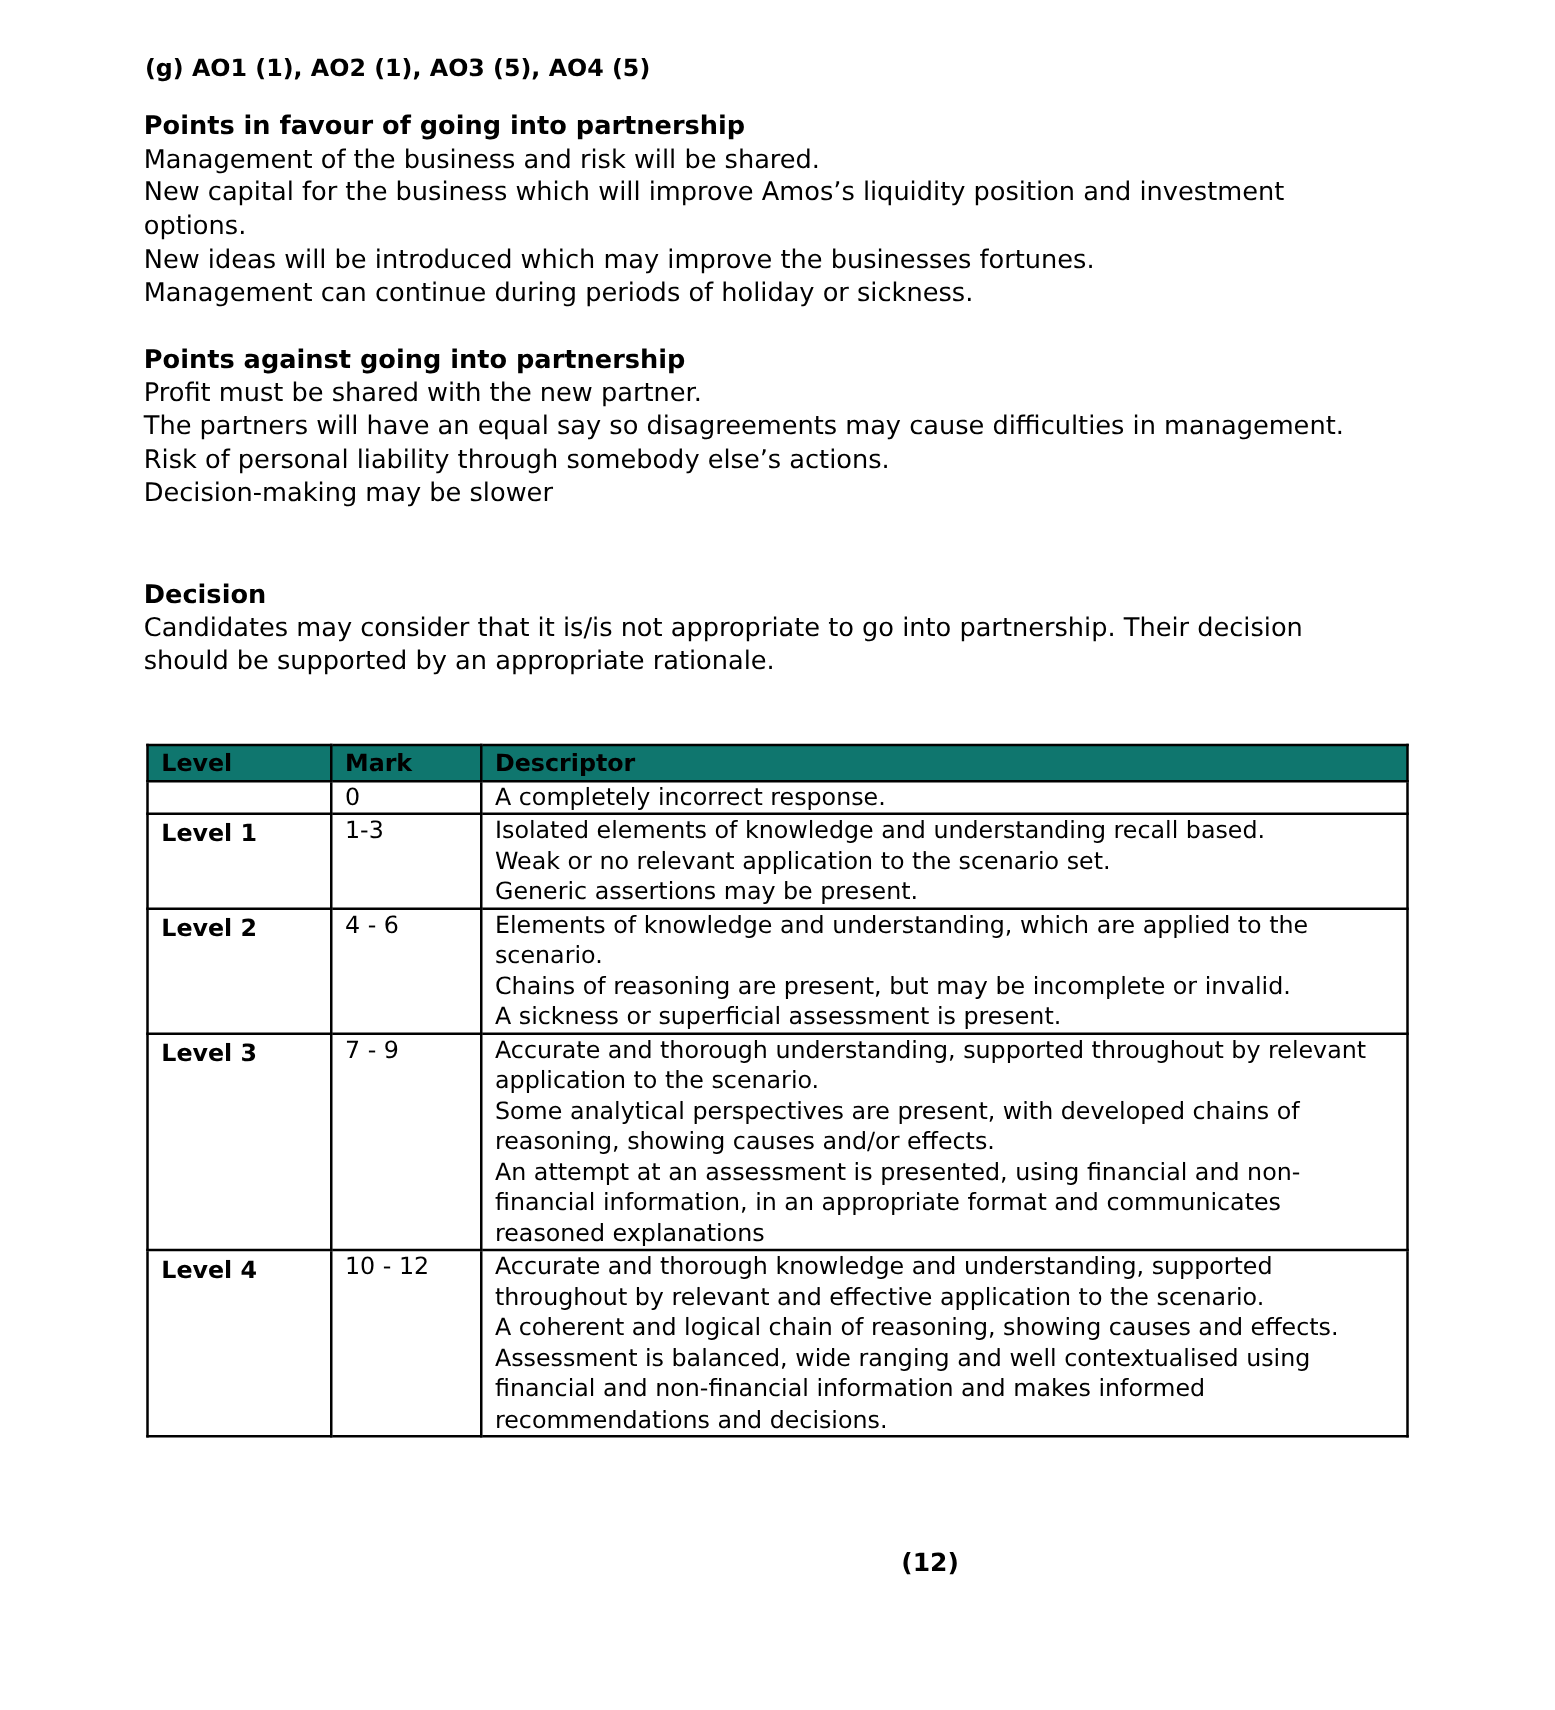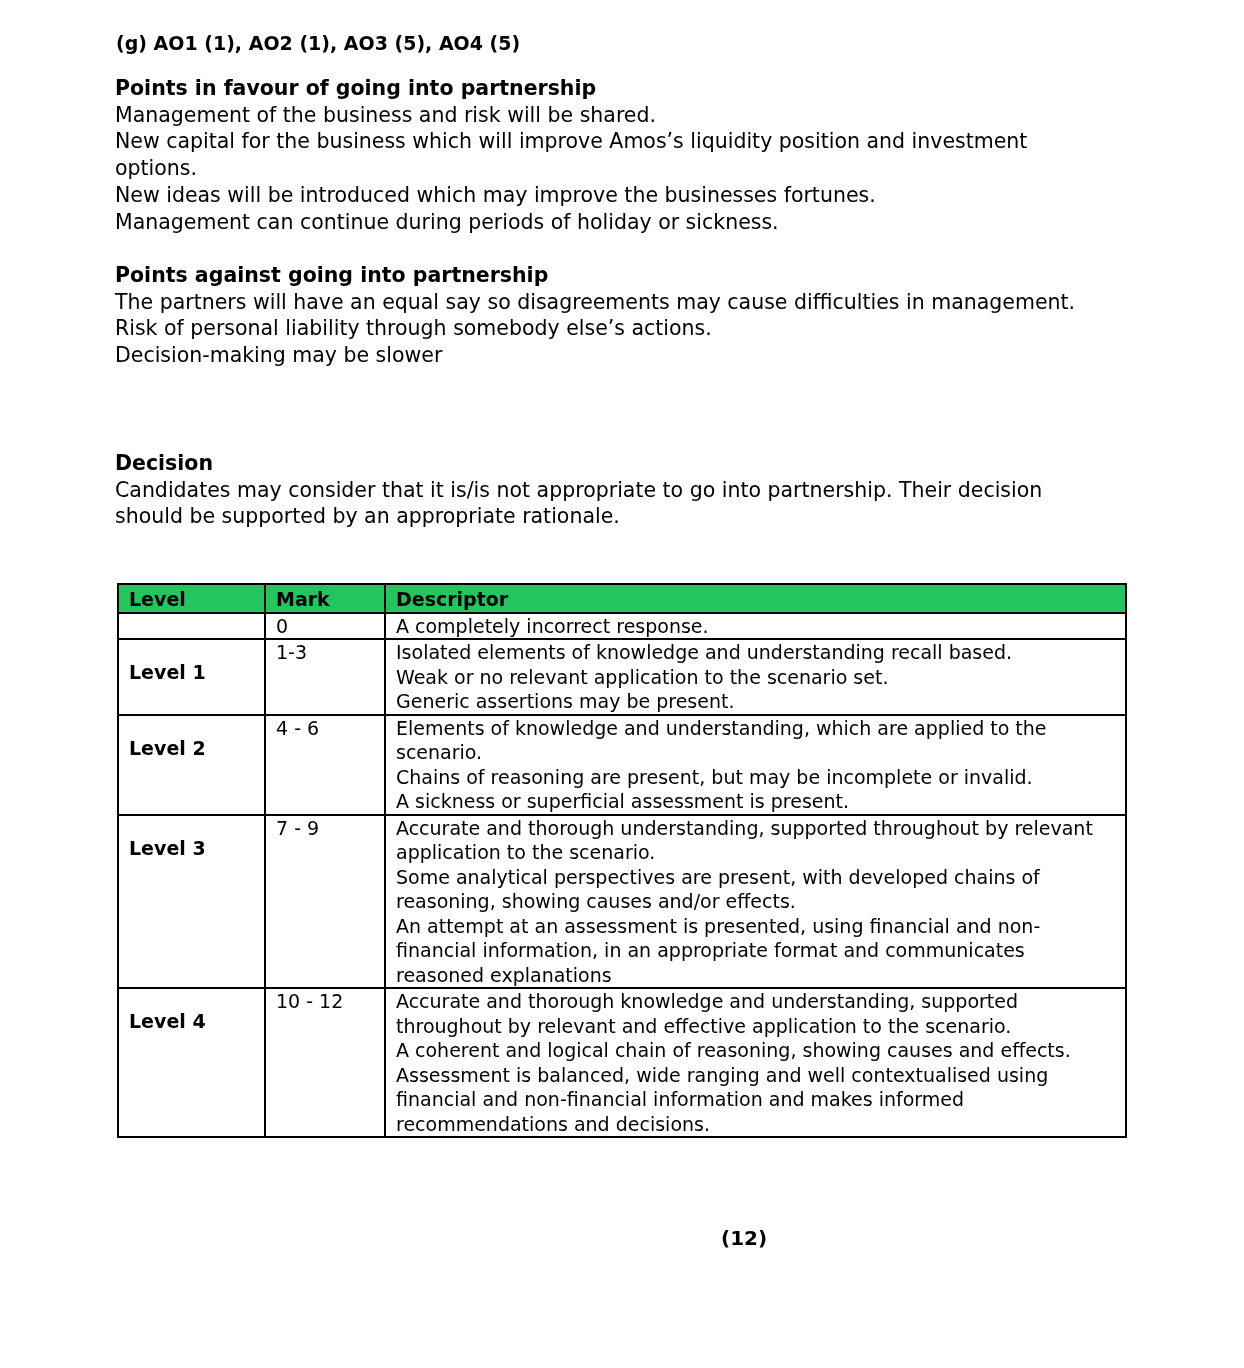--- a/index.html
+++ b/index.html
@@ -1,25 +1,25 @@
 <!DOCTYPE html>
 <html><head>
 <meta charset="utf-8">
 <style>
   html, body { margin: 0; padding: 0; background: #ffffff; }
   body { width: 1244px; height: 1368px; position: relative; font-family: "DejaVu Sans", sans-serif; color: #000; }
-  .page { position: absolute; left: 0; top: 0; width: 1244px; height: 1114px; }
+  .page { position: absolute; left: 0; top: 12px; width: 1244px; height: 1114px; }
   .heading-g { position: absolute; left: 116px; top: 32px; font-size: 19px; font-weight: bold; }
   .section { position: absolute; left: 115px; font-size: 20.5px; line-height: 26.7px; }
   .section .title { font-weight: bold; }
   .section p { margin: 0; }
   table.levels { position: absolute; left: 117px; top: 583px; width: 1010px; border-collapse: collapse; font-size: 19px; line-height: 24.5px; }
   table.levels th, table.levels td { border: 2px solid #000; vertical-align: top; text-align: left; padding: 0 10px; }
-  table.levels th { background: #22c55e; font-weight: bold; padding-top: 2px; }
-  table.levels td.level { font-weight: bold; padding-top: 20px; }
+  table.levels th { background: #0f766e; font-weight: bold; padding-top: 2px; }
+  table.levels td.level { font-weight: bold; padding-top: 3px; }
   .col-level { width: 125px; }
   .col-mark { width: 98px; }
   .desc-line { display: block; }
   .marks-total { position: absolute; left: 721px; top: 1226px; font-size: 20px; font-weight: bold; }
   table.total { position: absolute; left: 117px; top: 1251px; width: 1010px; border-collapse: collapse; font-size: 19px; font-weight: bold; }
   table.total td { border: 2px solid #000; padding: 0 10px; height: 22px; }
 </style>
 </head>
 <body>
 
@@ -29,20 +29,21 @@
   <div class="section" style="top:75px; width:940px;">
     <p class="title">Points in favour of going into partnership</p>
     <p>Management of the business and risk will be shared.</p>
     <p>New capital for the business which will improve Amos’s liquidity position and investment options.</p>
     <p>New ideas will be introduced which may improve the businesses fortunes.</p>
     <p>Management can continue during periods of holiday or sickness.</p>
   </div>
 
   <div class="section" style="top:262px; width:1000px;">
     <p class="title">Points against going into partnership</p>
+    <p>Profit must be shared with the new partner.</p>
     <p>The partners will have an equal say so disagreements may cause difficulties in management.</p>
     <p>Risk of personal liability through somebody else’s actions.</p>
     <p>Decision-making may be slower</p>
   </div>
 
   <div class="section" style="top:450px; width:960px;">
     <p class="title">Decision</p>
     <p>Candidates may consider that it is/is not appropriate to go into partnership. Their decision should be supported by an appropriate rationale.</p>
   </div>
 

